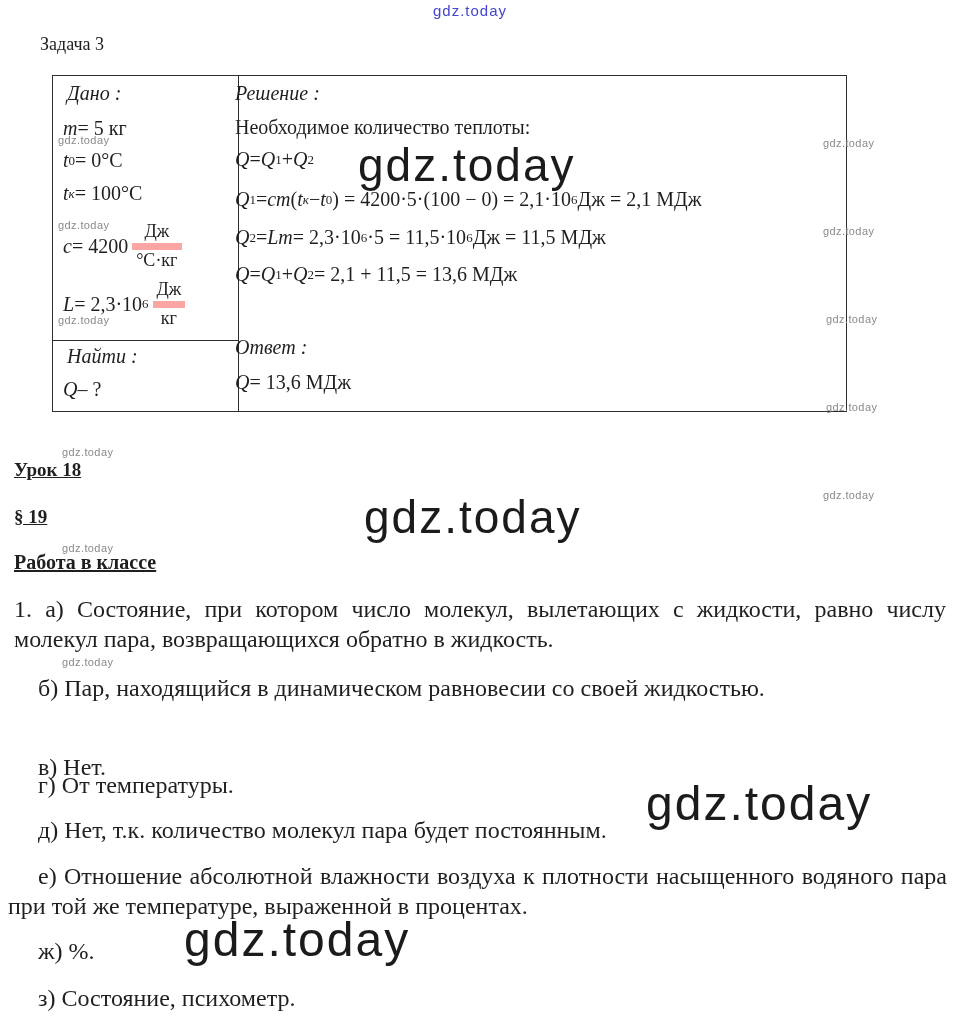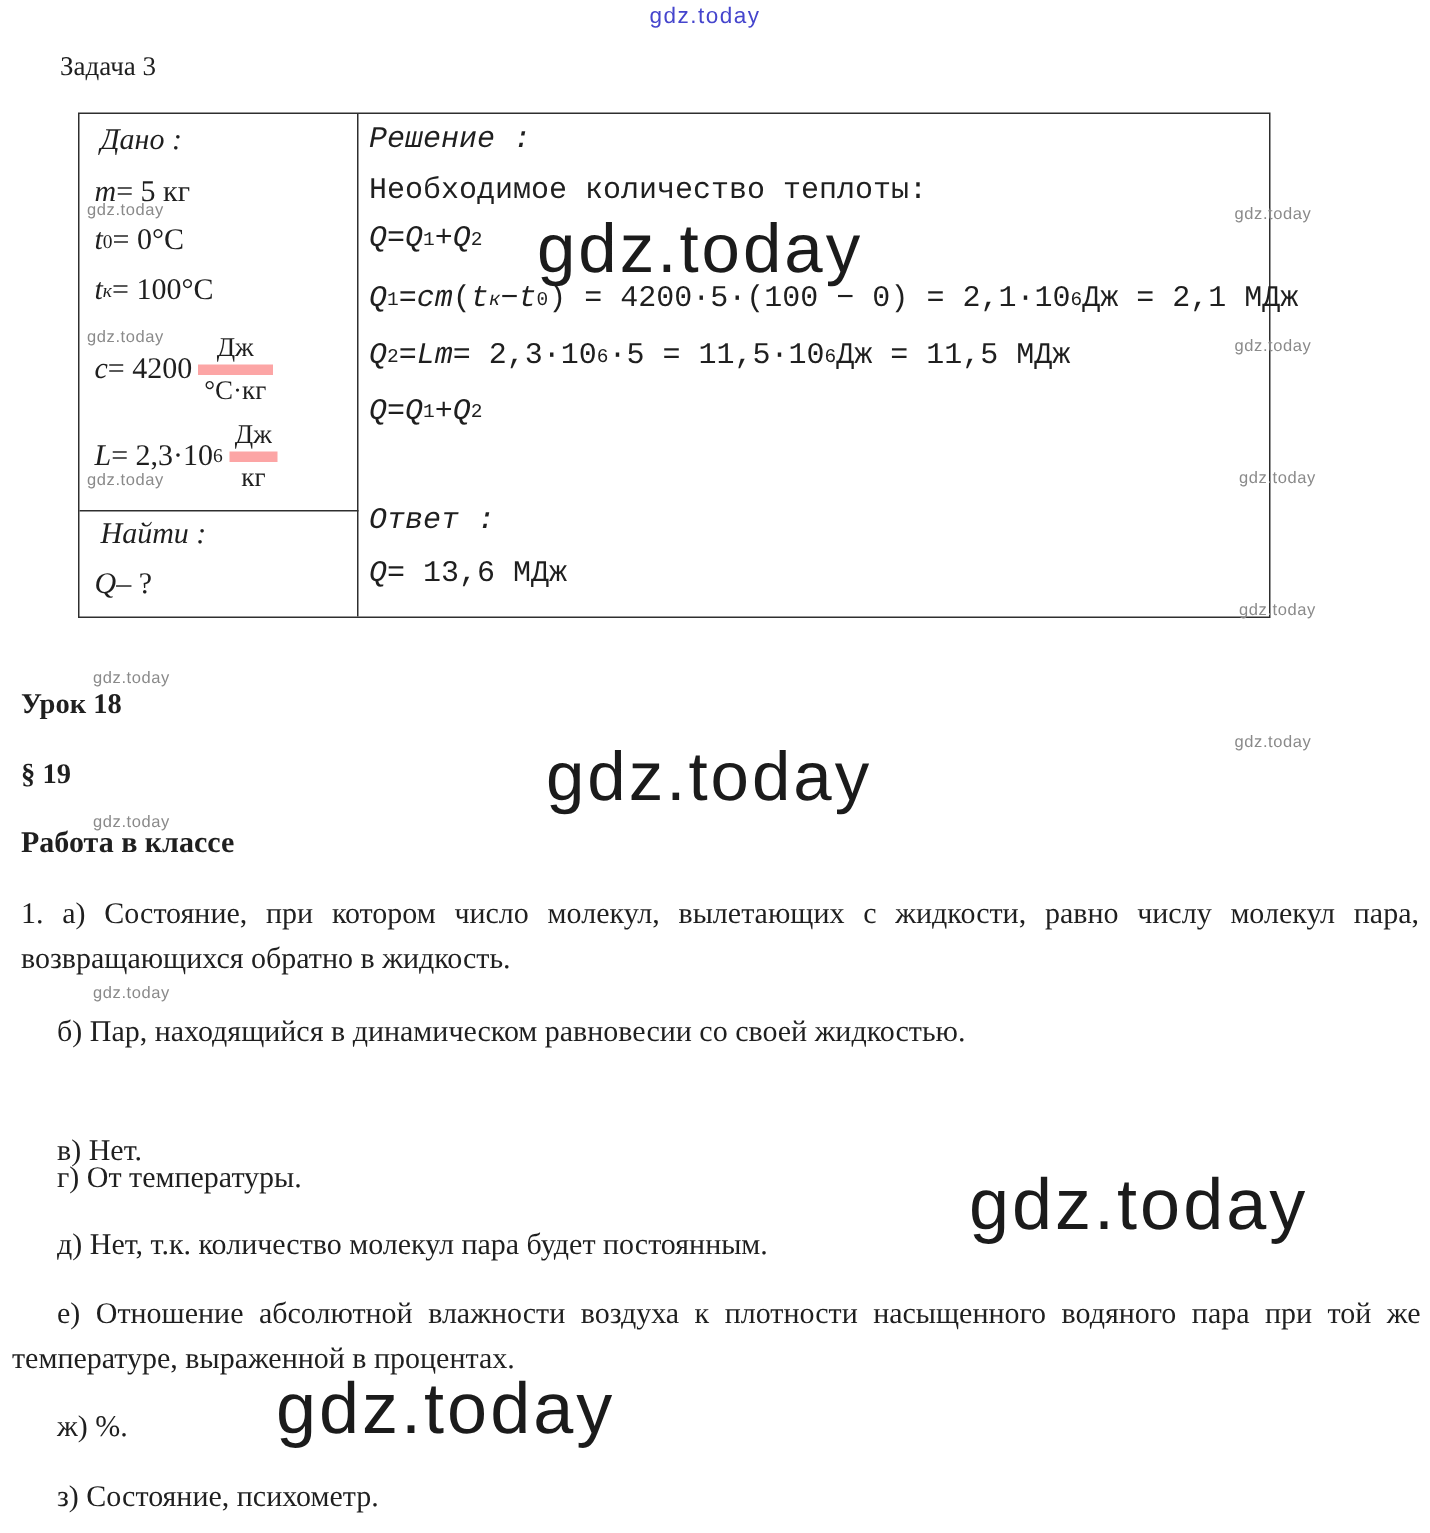--- a/index.html
+++ b/index.html
@@ -14,38 +14,38 @@
 
   .title{position:absolute;left:40px;top:34px;font-size:18px;font-weight:400;margin:0;}
 
   
   .ptable{position:absolute;left:52px;top:75px;width:795px;height:337px;
           border:1px solid #2e2e2e;box-sizing:border-box;}
   .cell{position:absolute;box-sizing:border-box;}
   .cell-dano{left:0;top:0;width:186px;height:264px;border-right:1px solid #2e2e2e;}
   .cell-najti{left:0;top:264px;width:186px;height:71px;border-right:1px solid #2e2e2e;
               border-top:1px solid #2e2e2e;}
-  .cell-resh{left:179px;top:0;width:607px;height:335px;font-family:Liberation Mono, monospace;}
+  .cell-resh{left:168px;top:0;width:607px;height:335px;}
 
   .line{position:absolute;white-space:nowrap;}
   .lbl{font-style:italic;font-size:20px;}
   .plain{font-size:20px;}
   .math{font-size:20px;display:flex;align-items:center;}
   .m-var{font-style:italic;}
   .m-sub,.m-subi{font-size:13px;vertical-align:-4px;}
   .m-subi{font-style:italic;}
   .m-sup{font-size:13px;vertical-align:8px;}
   .frac{display:inline-flex;flex-direction:column;text-align:center;
         font-size:18px;line-height:1.2;margin-left:4px;}
   .frac .num{border-bottom:7px solid #fca5a5;padding:0 4px;}
   .frac .den{padding:0 4px;}
 
   
-  .heading{position:absolute;font-weight:700;font-size:19px;white-space:nowrap;}
-  .para{position:absolute;font-size:20px;line-height:30px;}
+  .heading{position:absolute;font-weight:700;font-size:19px;white-space:nowrap;text-decoration:underline;}
+  .para{position:absolute;font-size:24px;line-height:30px;}
   .just{text-align:justify;}
 </style>
 </head>
 <body>
 
 <div class="page">
 
   <span class="wm wm-blue" style="left:433px;top:2px;">gdz.today</span>
 
   <div class="title">Задача 3</div>
@@ -134,20 +134,21 @@
           <span class="m-txt"> Дж = 11,5 МДж</span>
         </div>
       <div class="line math" style="left:14px;top:187px;">
           <span class="m-var">Q</span>
           <span class="m-txt"> = </span>
           <span class="m-var">Q</span>
           <span class="m-sub">1</span>
           <span class="m-txt"> + </span>
           <span class="m-var">Q</span>
           <span class="m-sub">2</span>
+          <span class="m-txt"> = 2,1 + 11,5 = 13,6 МДж</span>
         </div>
       <div class="line lbl" style="left:14px;top:260px;">Ответ :</div>
       <div class="line math" style="left:14px;top:295px;">
           <span class="m-var">Q</span>
           <span class="m-txt"> = 13,6 МДж</span>
         </div>
     </div>
   </div>
 
   <div class="heading" style="left:14px;top:459px;">Урок 18</div>

